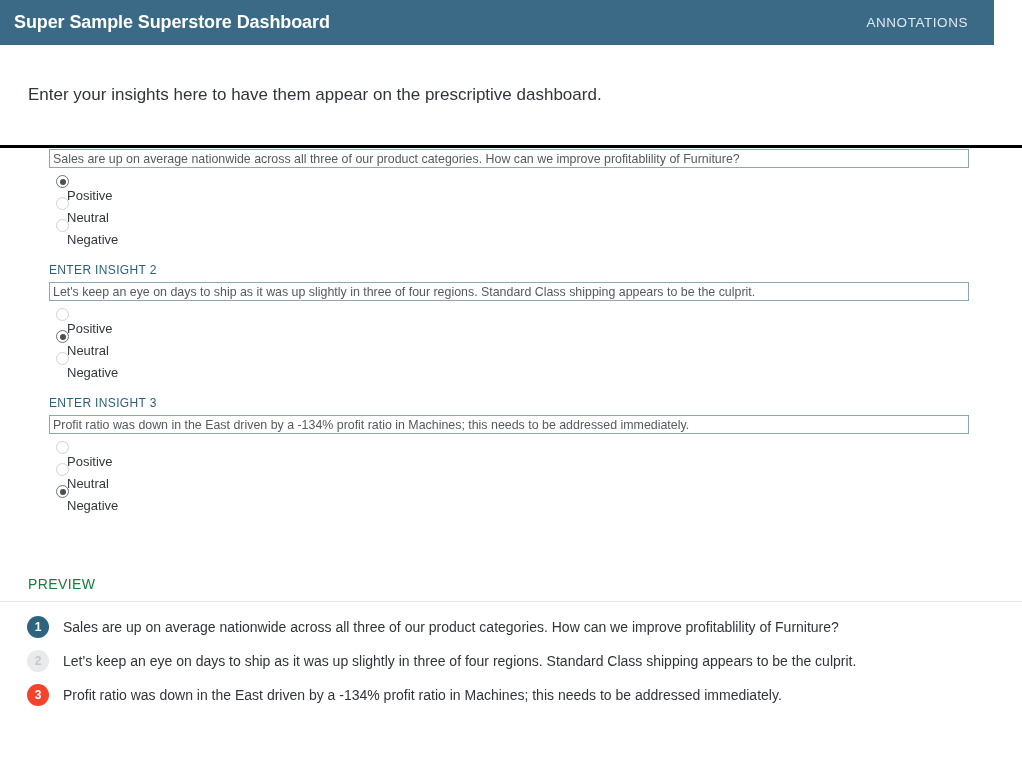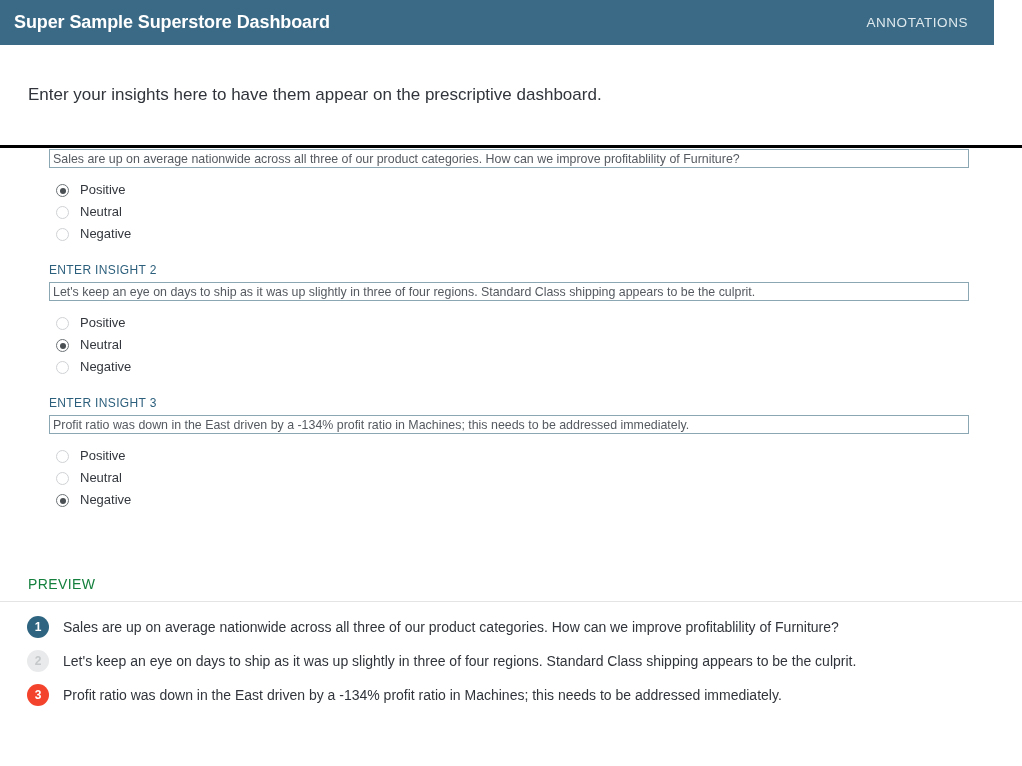--- a/index.html
+++ b/index.html
@@ -105,23 +105,24 @@
     line-height: 17px;
     padding: 0 3px;
     outline: none;
   }
   .radio-group {
     margin-left: 56px;
     margin-top: 7px;
   }
   .radio-row {
     display: flex;
-    align-items: flex-end;
+    align-items: flex-start;
     height: 22px;
     cursor: pointer;
+    flex-direction: column;
   }
   .radio {
     width: 13px; height: 13px;
     border-radius: 50%;
     border: 1px solid #cfd2d5;
     background: #ffffff;
     position: relative;
     flex: 0 0 auto;
   }
   .radio.checked { border-color: #6c7276; }

